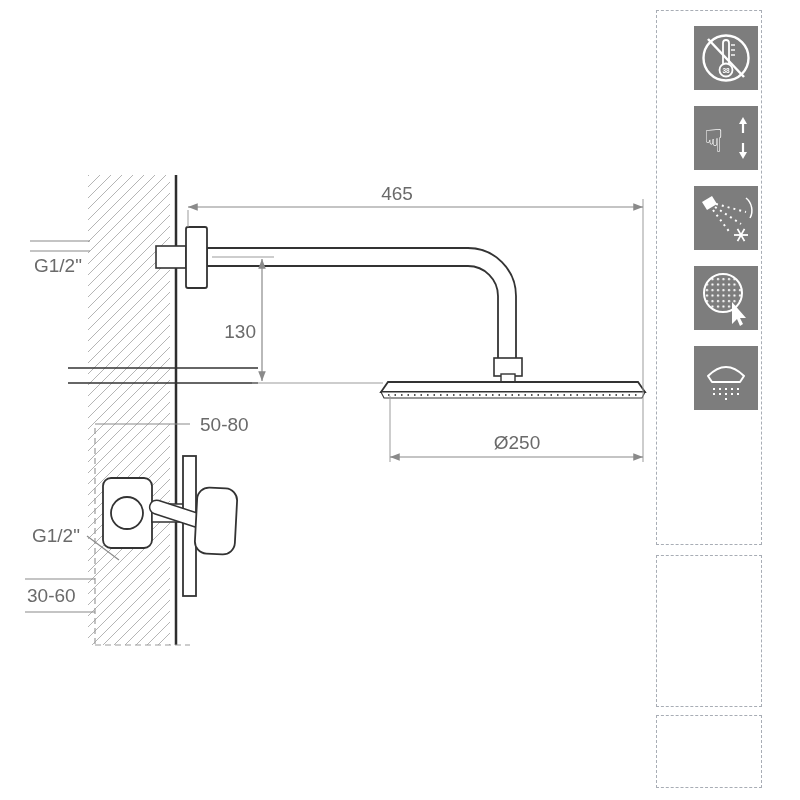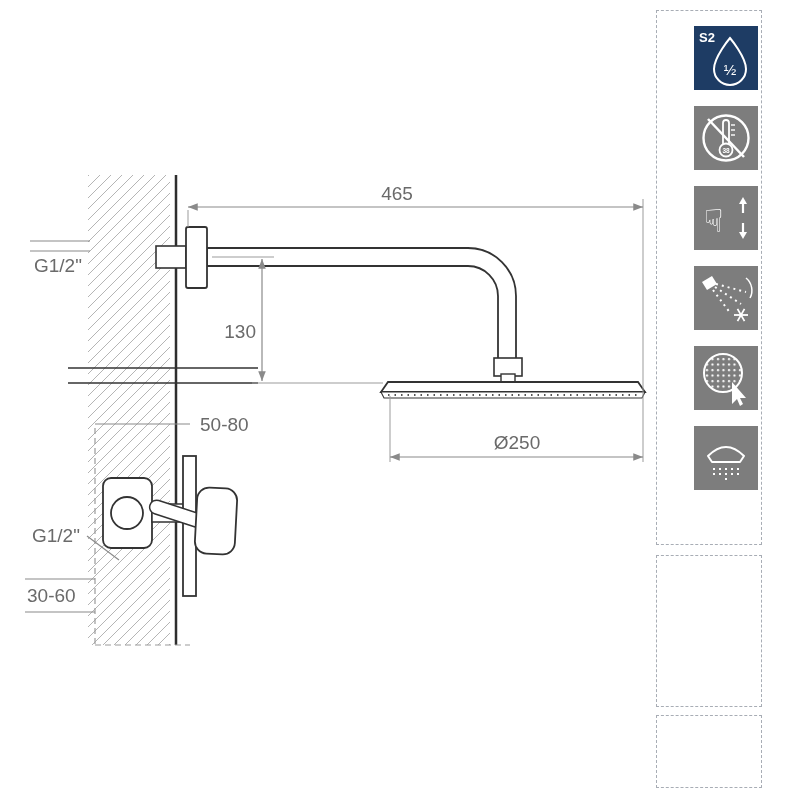--- a/index.html
+++ b/index.html
@@ -106,27 +106,20 @@
 
     <g>
       <line x1="25" y1="579" x2="95" y2="579" stroke="#8a8a8a" stroke-width="1.2"></line>
       <line x1="25" y1="612" x2="95" y2="612" stroke="#8a8a8a" stroke-width="1.2"></line>
       <text class="dim" x="27" y="602">30-60</text>
     </g>
   </svg>
 
   <div class="panel panel-icons">
 
-    <div class="tile tile--primary">
-      <svg width="64" height="64" viewBox="0 0 64 64">
-        <text x="5" y="16" font-size="13" font-weight="bold" fill="#fff" font-family="Liberation Sans, sans-serif">S2</text>
-        <path d="M36 12 C36 12 20 31 20 43 a16 16 0 0 0 32 0 C52 31 36 12 36 12 Z" fill="none" stroke="#fff" stroke-width="2"></path>
-        <text x="36" y="49" font-size="15" fill="#fff" text-anchor="middle" font-family="Liberation Sans, sans-serif">½</text>
-      </svg>
-    </div>
 
     <div class="tile">
       <svg width="64" height="64" viewBox="0 0 64 64">
         <circle cx="32" cy="32" r="22.5" fill="none" stroke="#fff" stroke-width="2.4"></circle>
         <rect x="29" y="14" width="6" height="26" rx="3" fill="none" stroke="#fff" stroke-width="1.8"></rect>
         <line x1="37" y1="19" x2="41" y2="19" stroke="#fff" stroke-width="1.4"></line>
         <line x1="37" y1="24" x2="41" y2="24" stroke="#fff" stroke-width="1.4"></line>
         <line x1="37" y1="29" x2="41" y2="29" stroke="#fff" stroke-width="1.4"></line>
         <circle cx="32" cy="44" r="6.5" fill="#7d7d7d" stroke="#fff" stroke-width="1.8"></circle>
         <text x="32" y="46.5" font-size="6.5" font-weight="bold" fill="#fff" text-anchor="middle" font-family="Liberation Sans, sans-serif">38</text>

